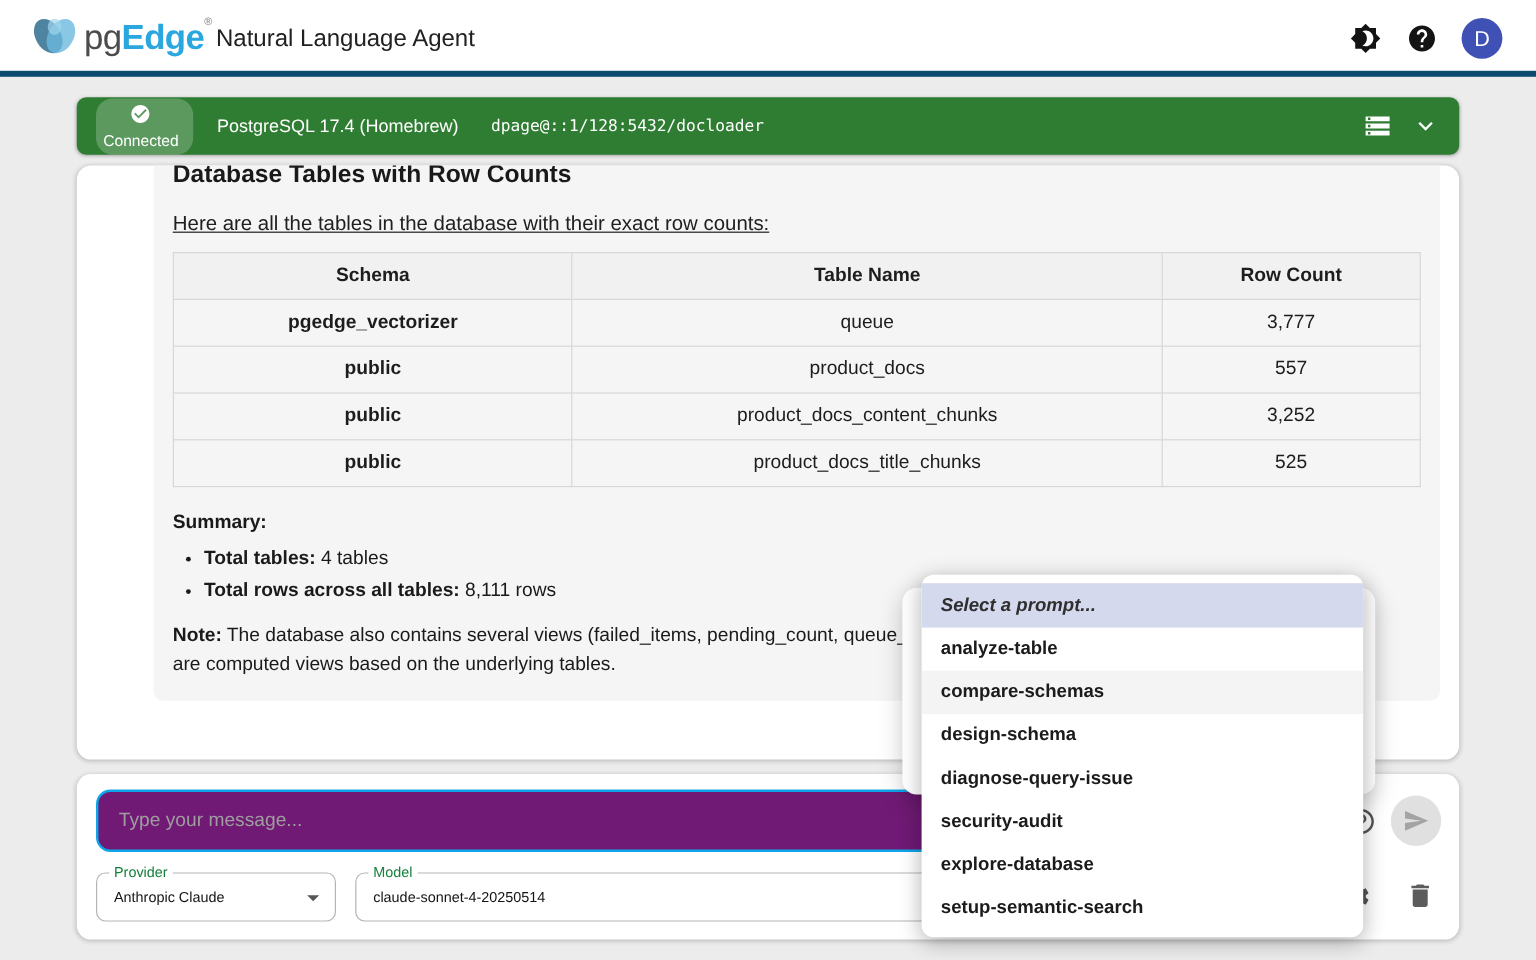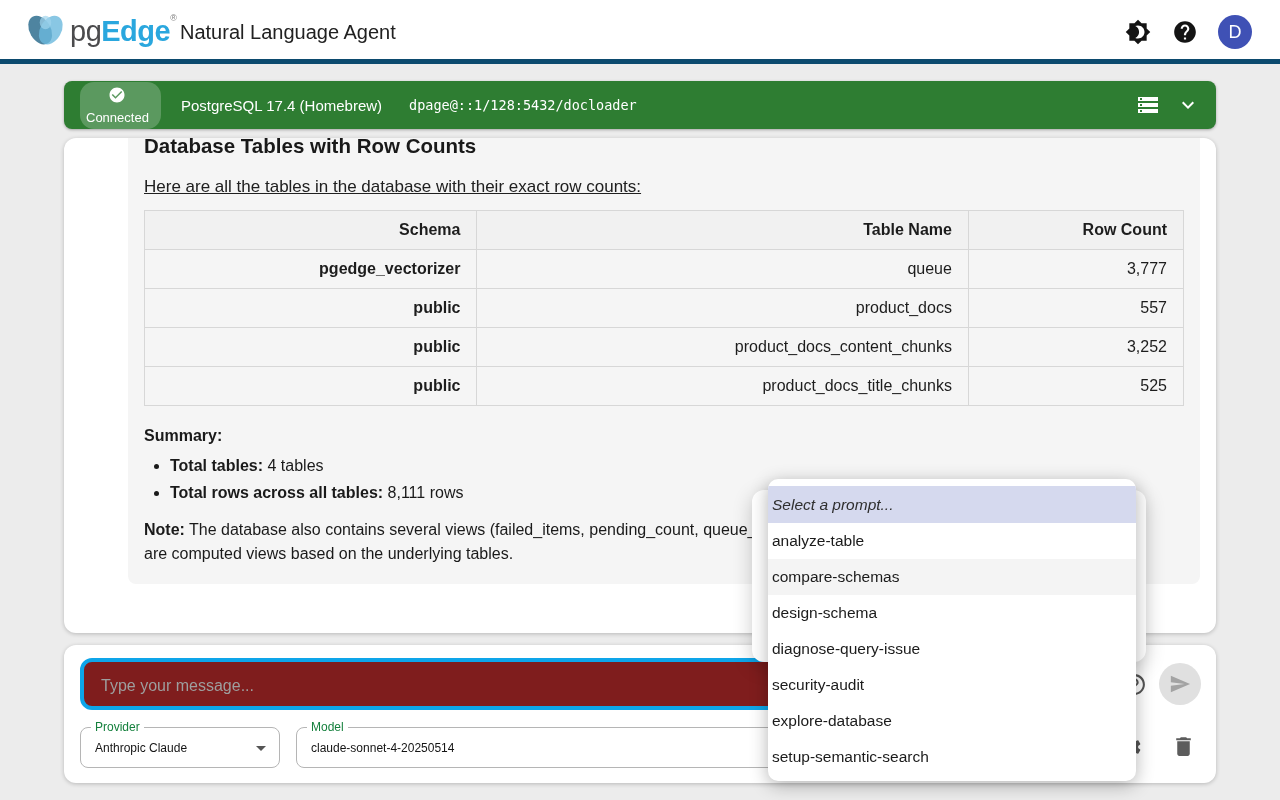--- a/index.html
+++ b/index.html
@@ -43,46 +43,46 @@
   
   .chat-card { position:absolute; left:64px; top:138px; width:1152px; height:495px;
     background:#fff; border-radius:12px; box-shadow:0 1px 4px rgba(0,0,0,.22);
     overflow:hidden; z-index:2; }
   .bubble { position:absolute; left:64px; right:16px; top:-18px;
     background:#f5f5f5; border-radius:8px; padding:0 16px 18px 16px; }
   .msg-heading { padding-top:14px; font-size:20.5px; font-weight:bold; color:#191919; }
   .msg-intro { margin-top:19px; font-size:17px; color:#202020;text-decoration:underline; }
   table.db { margin-top:13px; width:100%; border-collapse:collapse; table-layout:fixed; }
   table.db th, table.db td { border:1px solid #d7d7d7; padding:10px 16px; font-size:16px;
-    text-align:right; color:#1d1d1d; overflow:hidden; white-space:nowrap; }
+    text-align:center; color:#1d1d1d; overflow:hidden; white-space:nowrap; }
   table.db th { font-weight:bold; background:rgba(0,0,0,.015); }
   td.schema-cell { font-weight:bold; }
   .col-schema { width:32%; } .col-table { width:47.3%; } .col-count { width:20.7%; }
   .summary-label { margin-top:21px; font-size:16px; font-weight:bold; }
   ul.summary-list { margin:12px 0 0 26px; }
   ul.summary-list li { font-size:16px; margin-bottom:9px; }
   .note { margin-top:16px; font-size:16px; line-height:24px; }
 
   
   .prompt-paper { position:absolute; left:752px; top:490px; width:394px; height:172px;
     background:#fff; border-radius:12px; box-shadow:0 5px 20px rgba(0,0,0,.2); z-index:5; }
   .dropdown { position:absolute; left:768px; top:479px; width:368px; height:302px;
     background:#fff; border-radius:10px; box-shadow:0 4px 18px rgba(0,0,0,.3);
     z-index:6; padding:7px 0; overflow:hidden; }
-  .dd-row { height:36px; display:flex; align-items:center; padding-left:4px;
-    font-size:15.5px; color:#1b1b1b; cursor:default; }
+  .dd-row { height:36px; display:flex; align-items:center; padding-left:16px;
+    font-size:15.5px; color:#1b1b1b; cursor:default;font-weight:bold; }
   .dd-placeholder { height:37px; font-style:italic; color:#2f2f2f;
     background:var(--highlight,#d5d9ee); }
   .dd-row.hover { background:#f4f4f4; }
 
   
   .composer { position:absolute; left:64px; top:645px; width:1152px; height:138px;
     background:#fff; border-radius:12px; box-shadow:0 1px 4px rgba(0,0,0,.22); z-index:3; }
   .msg-box { position:absolute; left:16px; top:13px; width:1020px; height:52px;
-    border:4px solid #0ea5e9; border-radius:12px; background:#7f1d1d; }
+    border:2px solid #0ea5e9; border-radius:12px; background:#701a75; }
   .placeholder { position:absolute; left:17px; top:15px; font-size:16px; color:#9e9e9e; }
   .comp-icon { position:absolute; width:25px; height:25px; color:#555; }
   .comp-icon svg { width:100%; height:100%; fill:currentColor; display:block; }
   .send-btn { position:absolute; left:1095px; top:18px; width:42px; height:42px; border-radius:50%;
     background:#e0e0e0; border:none; display:flex; align-items:center; justify-content:center; }
   .send-btn svg { width:22px; height:22px; fill:#a3a3a3; }
   .fieldset { position:absolute; top:82px; height:41px; border:1px solid #b5b5b5; border-radius:8px;
     background:#fff; }
   .fieldset .flabel { position:absolute; top:-8px; left:10px; background:#fff; padding:0 4px;
     font-size:12px; color:#15803d; }

